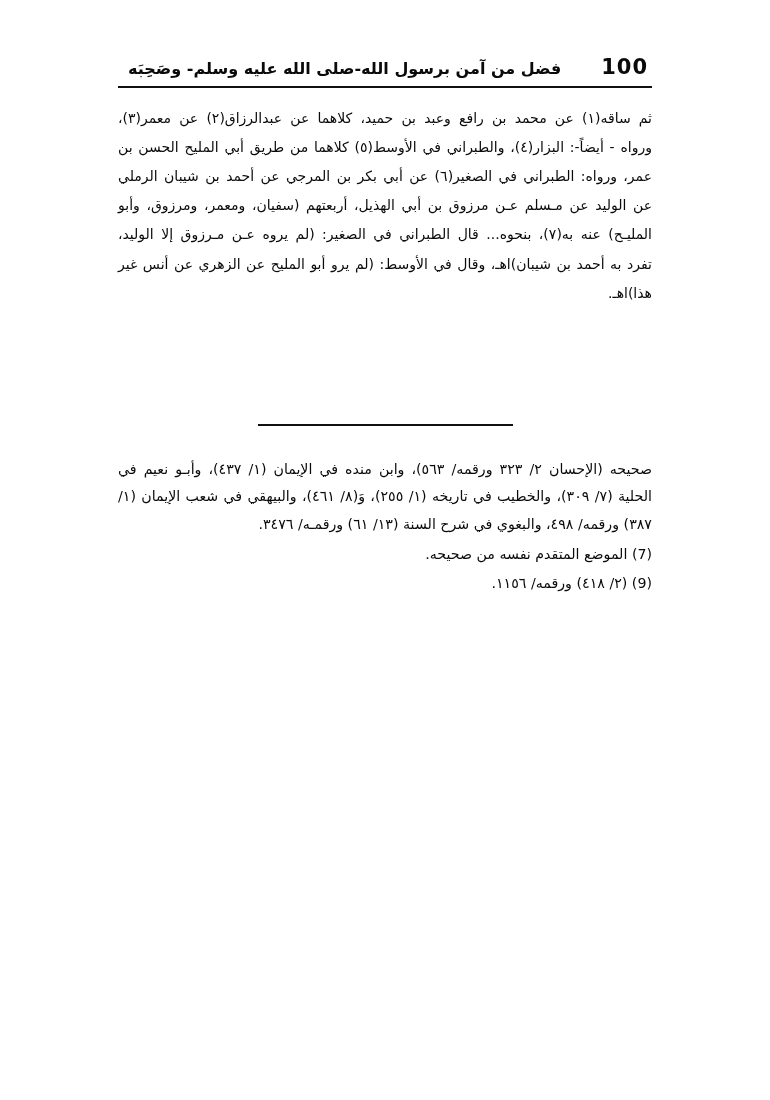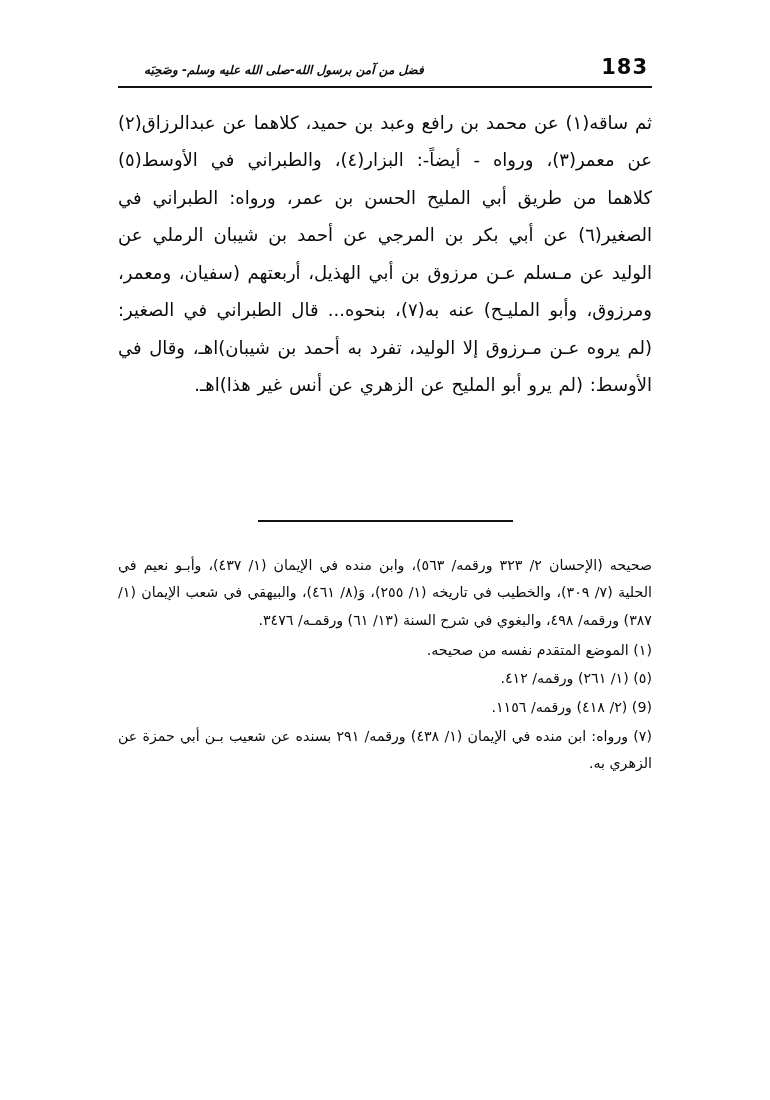--- a/index.html
+++ b/index.html
@@ -32,38 +32,37 @@
     direction: rtl;
     padding: 0 4px 0 6px;
   }
   .page-number {
     font-size: 21px;
     letter-spacing: 1px;
     white-space: nowrap;
     font-weight: 600;
   }
   .running-head {
-    font-size: 12px;
+    font-size: 16px;
     white-space: nowrap;
     font-weight: 600;
     letter-spacing: 0px;
-    margin-left: 20px;
-    font-style: italic;
+    margin-left: 4px;
   }
   .header-rule {
     border: none;
     border-top: 2.2px solid #111;
     margin: 7px 0 0 0;
   }
   
   .main-text {
     direction: rtl;
     text-align: justify;
     text-align-last: right;
-    font-size: 18px;
+    font-size: 14px;
     line-height: 2.08;
     margin-top: 16px;
     word-spacing: 1px;
   }
   .main-text p {
     margin: 0;
   }
   
   .fn-rule-wrap {
     margin-top: 108px;
@@ -92,34 +91,32 @@
     text-align-last: right;
     margin: 0 0 1px 0;
   }
 </style>
 </head>
 <body>
 
 <div class="page">
 
   <div class="header">
-    <div class="page-number">183</div>
+    <div class="page-number">100</div>
     <div class="running-head">فضل من آمن برسول الله-صلى الله عليه وسلم- وصَحِبَه</div>
   </div>
   <hr class="header-rule">
 
   <div class="main-text">
     <p>ثم ساقه(١) عن محمد بن رافع وعبد بن حميد، كلاهما عن عبدالرزاق(٢) عن معمر(٣)، ورواه - أيضاً-: البزار(٤)، والطبراني في الأوسط(٥) كلاهما من طريق أبي المليح الحسن بن عمر، ورواه: الطبراني في الصغير(٦) عن أبي بكر بن المرجي عن أحمد بن شيبان الرملي عن الوليد عن مـسلم عـن مرزوق بن أبي الهذيل، أربعتهم (سفيان، ومعمر، ومرزوق، وأبو المليـح) عنه به(٧)، بنحوه... قال الطبراني في الصغير: (لم يروه عـن مـرزوق إلا الوليد، تفرد به أحمد بن شيبان)اهـ، وقال في الأوسط: (لم يرو أبو المليح عن الزهري عن أنس غير هذا)اهـ.</p>
   </div>
 
   <div class="fn-rule-wrap">
     <hr class="fn-rule">
   </div>
 
   <div class="footnotes">
     <p class="fn-block">صحيحه (الإحسان ٢/ ٣٢٣ ورقمه/ ٥٦٣)، وابن منده في الإيمان (١/ ٤٣٧)، وأبـو نعيم في الحلية (٧/ ٣٠٩)، والخطيب في تاريخه (١/ ٢٥٥)، وَ(٨/ ٤٦١)، والبيهقي في شعب الإيمان (١/ ٣٨٧) ورقمه/ ٤٩٨، والبغوي في شرح السنة (١٣/ ٦١) ورقمـه/ ٣٤٧٦.</p>
-    <p class="fn-item">(١) الموضع المتقدم نفسه من صحيحه.</p>
-    <p class="fn-item">(٥) (١/ ٢٦١) ورقمه/ ٤١٢.</p>
+    <p class="fn-item">(7) الموضع المتقدم نفسه من صحيحه.</p>
     <p class="fn-item">(9) (٢/ ٤١٨) ورقمه/ ١١٥٦.</p>
-    <p class="fn-item">(٧) ورواه: ابن منده في الإيمان (١/ ٤٣٨) ورقمه/ ٢٩١ بسنده عن شعيب بـن أبي حمزة عن الزهري به.</p>
   </div>
 
 </div>
 
 </body></html>

